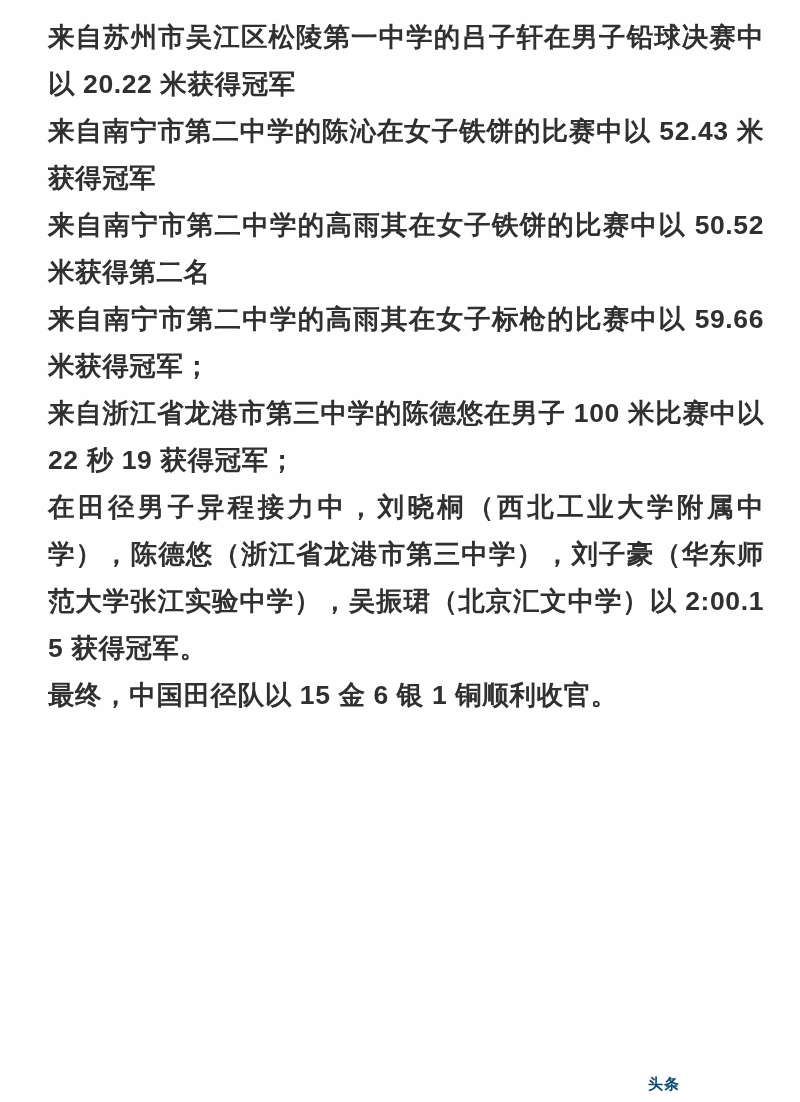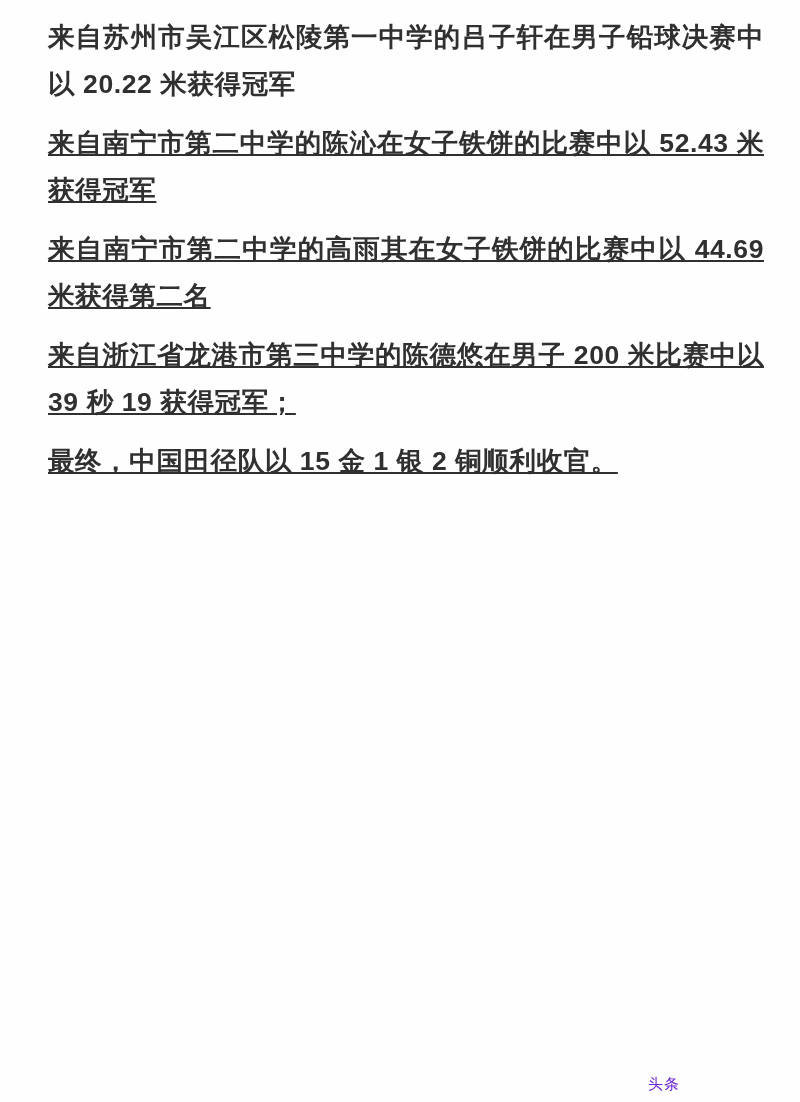--- a/index.html
+++ b/index.html
@@ -27,40 +27,41 @@
     line-height: 47px;
     letter-spacing: 0.6px;
     font-weight: 600;
     color: #303030;
     margin: 0 0 0 0;
     text-align: justify;
     text-justify: inter-character;
     word-break: break-all;
   }
   .para + .para {
-    margin-top: 12px;
-    text-decoration: underline;
+    margin-top: 0px;
   }
   .watermark {
     position: absolute;
     right: 120px;
     bottom: 8px;
     font-size: 15px;
-    color: #6d28d9;
-    font-weight: 400;
+    color: #0c4a6e;
+    font-weight: 700;
     letter-spacing: 1px;
     pointer-events: none;
     margin-top: 47px;
   }
 </style>
 </head>
 <body>
 
 <div class="page">
 
   <p class="para">来自苏州市吴江区松陵第一中学的吕子轩在男子铅球决赛中以 20.22 米获得冠军</p>
   <p class="para">来自南宁市第二中学的陈沁在女子铁饼的比赛中以 52.43 米获得冠军</p>
-  <p class="para">来自南宁市第二中学的高雨其在女子铁饼的比赛中以 44.69 米获得第二名</p>
-  <p class="para">来自浙江省龙港市第三中学的陈德悠在男子 200 米比赛中以 39 秒 19 获得冠军；</p>
-  <p class="para">最终，中国田径队以 15 金 1 银 2 铜顺利收官。</p>
+  <p class="para">来自南宁市第二中学的高雨其在女子铁饼的比赛中以 50.52 米获得第二名</p>
+  <p class="para">来自南宁市第二中学的高雨其在女子标枪的比赛中以 59.66 米获得冠军；</p>
+  <p class="para">来自浙江省龙港市第三中学的陈德悠在男子 100 米比赛中以 22 秒 19 获得冠军；</p>
+  <p class="para">在田径男子异程接力中，刘晓桐（西北工业大学附属中学），陈德悠（浙江省龙港市第三中学），刘子豪（华东师范大学张江实验中学），吴振珺（北京汇文中学）以 2:00.15 获得冠军。</p>
+  <p class="para">最终，中国田径队以 15 金 6 银 1 铜顺利收官。</p>
 
   <div class="watermark">头条</div>
 </div>
 
 </body></html>

